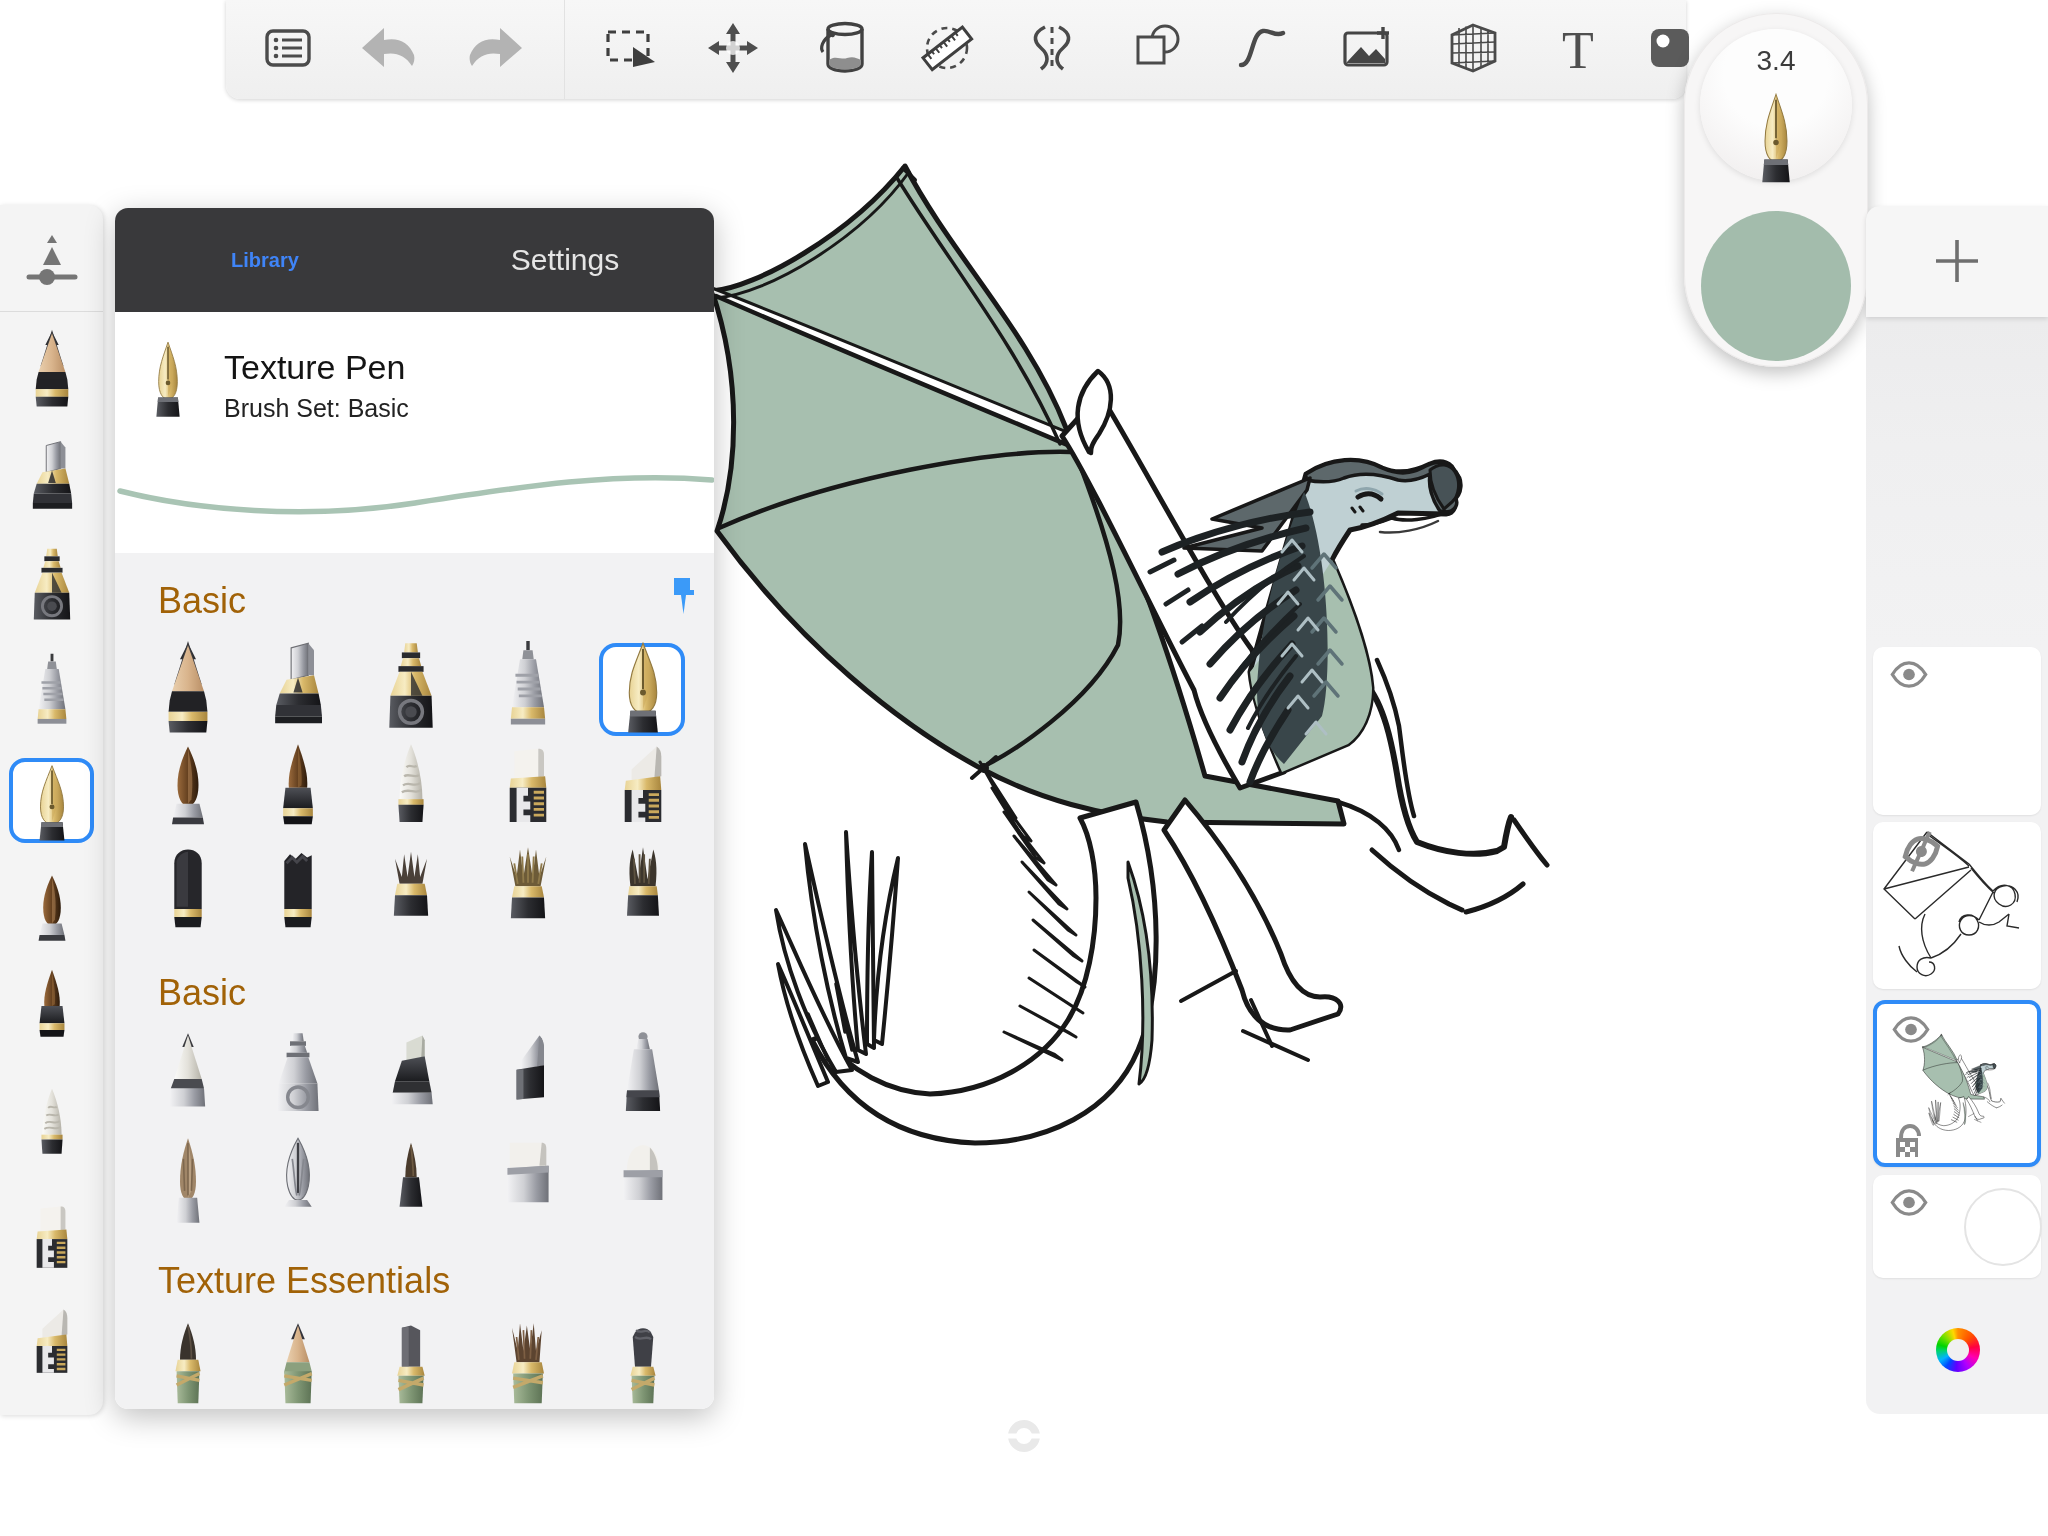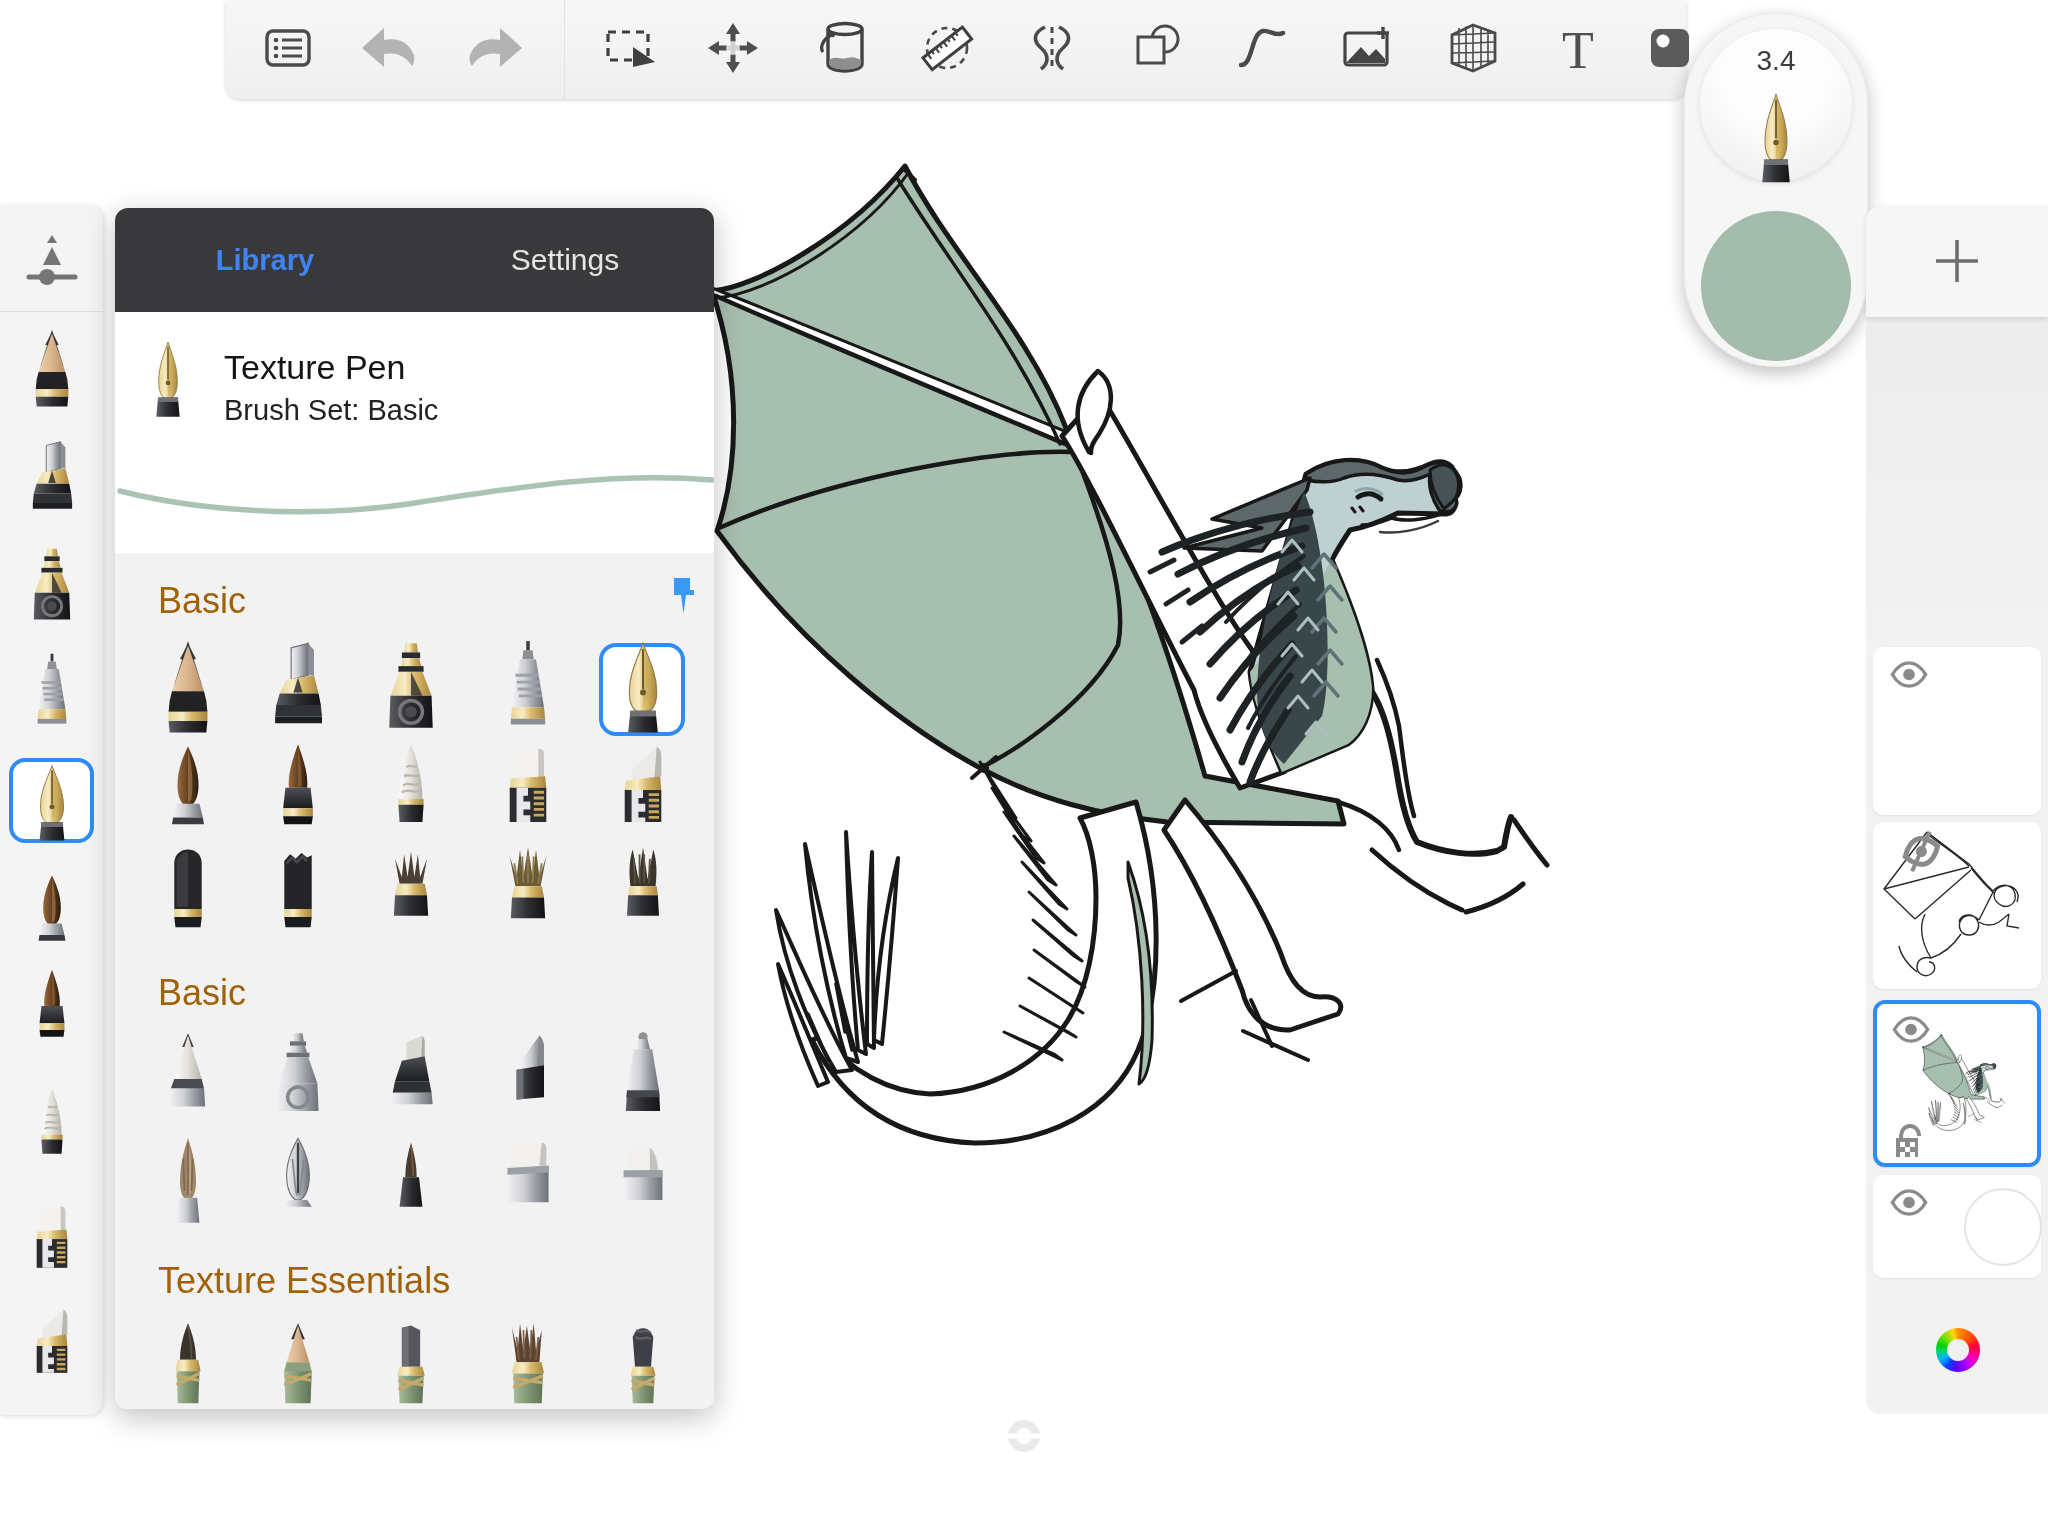--- a/index.html
+++ b/index.html
@@ -17,28 +17,28 @@
   #sidebar{left:0;top:205px;width:103px;height:1210px;background:#f4f4f4;
     border-radius:0 14px 14px 0;box-shadow:1px 1px 5px rgba(0,0,0,0.15);}
   #sbdiv{left:0;top:106px;width:103px;height:1px;background:#dcdcdc;position:absolute;}
   .sbi{position:absolute;left:29px;width:46px;height:84px;}
   .selbox{position:absolute;left:9px;width:85px;height:85px;background:#fff;border:4px solid #2f8bf7;border-radius:16px;box-sizing:border-box;}
   
   #library{left:115px;top:208px;width:599px;height:1201px;background:#ffffff;
     border-radius:13px;box-shadow:0 8px 30px rgba(0,0,0,0.25);}
   #libhead{position:absolute;left:0;top:0;width:599px;height:104px;background:#39393b;border-radius:13px 13px 0 0;}
   #libtab1{position:absolute;left:0;top:0;width:300px;height:104px;line-height:104px;text-align:center;
-    color:#3f84f7;font-size:29px;font-weight:600;}
+    color:#3f84f7;font-size:20px;font-weight:600;}
   #libtab2{position:absolute;left:300px;top:0;width:300px;height:104px;line-height:104px;text-align:center;
     color:#e5e5e5;font-size:30px;font-weight:400;}
   #libgray{position:absolute;left:0;top:345px;width:599px;height:856px;background:#f2f2f3;border-radius:0 0 13px 13px;}
   .sect{position:absolute;left:43px;color:#a16207;font-size:36px;}
   .gi{position:absolute;width:56px;height:96px;}
   #fpname{position:absolute;left:109px;top:140px;font-size:34px;color:#141414;}
-  #fpsub{position:absolute;left:109px;top:186px;font-size:29px;color:#222;}
+  #fpsub{position:absolute;left:109px;top:186px;font-size:25px;color:#222;}
   
   #pill{left:1684px;top:13px;width:184px;height:354px;background:#f7f6f6;border-radius:92px;
     box-shadow:0 6px 18px rgba(0,0,0,0.25), inset 0 0 0 1px #eceaea;text-decoration:underline;}
   #pilltop{position:absolute;left:16px;top:16px;width:152px;height:152px;border-radius:50%;
     background:radial-gradient(circle at 50% 30%, #fdfdfd 40%, #edeaea 100%);
     box-shadow:0 2px 6px rgba(0,0,0,0.10);}
   #pillnum{position:absolute;left:0;top:16px;width:152px;text-align:center;font-size:28px;color:#3c3c3c;}
   #pillgreen{position:absolute;left:17px;top:198px;width:150px;height:150px;border-radius:50%;background:#a3bcac;}
   
   #layers{left:1866px;top:206px;width:182px;height:1208px;background:linear-gradient(180deg,#ececed 115px,#efeff0 240px,#f2f2f3 440px,#f2f2f3);border-radius:14px 0 0 14px;}

